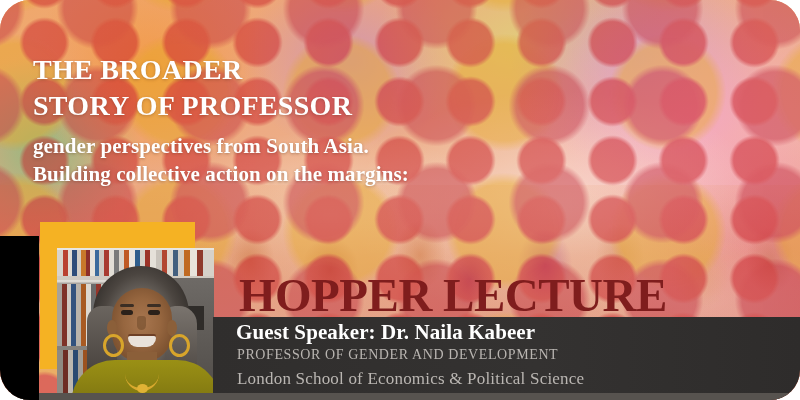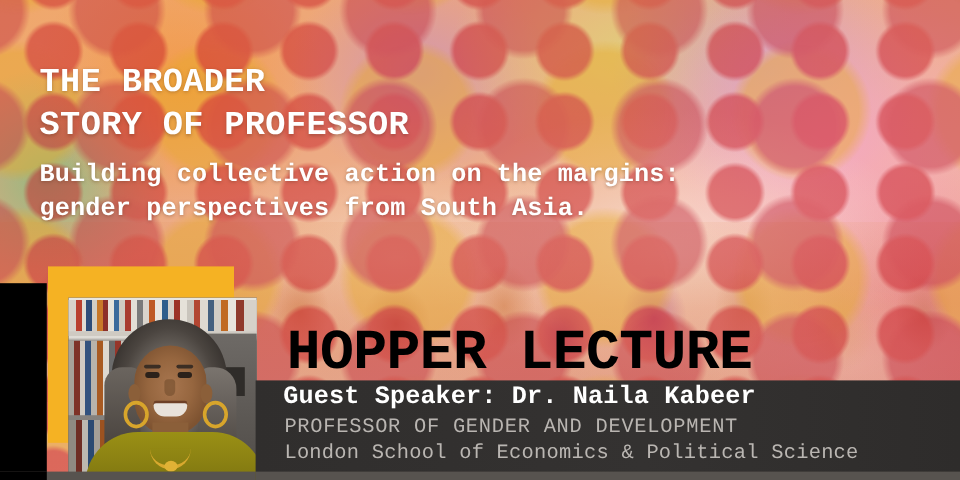--- a/index.html
+++ b/index.html
@@ -5,22 +5,23 @@
   html, body {
     margin: 0;
     padding: 0;
     background: #ffffff;
   }
   .poster {
     position: relative;
     width: 800px;
     height: 400px;
     overflow: hidden;
-    font-family: Liberation Mono, monospace;
+    font-family: Liberation Serif, serif;
     background: #e8a06a;
+    border-radius: 30px;
   }
 
   
   .bg {
     position: absolute;
     inset: 0;
     overflow: hidden;
   }
   .bg-base {
     position: absolute;
@@ -272,21 +273,21 @@
 
   
   .wordmark {
     position: absolute;
     left: 239px;
     top: 272px;
     font-size: 47px;
     font-weight: bold;
     letter-spacing: -0.5px;
     line-height: 1;
-    color: #000000;
+    color: #7f1d1d;
   }
 
   
   .infobar {
     position: absolute;
     left: 213px;
     right: 0;
     top: 317px;
     height: 83px;
     background: linear-gradient(90deg, #302e2d 0%, #343231 55%, #2e2c2b 100%);
@@ -304,21 +305,21 @@
     color: #ffffff;
     font-size: 21px;
     font-weight: bold;
     letter-spacing: 0.1px;
   }
   .role {
     position: absolute;
     left: 24px;
     top: 30px;
     color: #b9b5b1;
-    font-size: 17px;
+    font-size: 14px;
     font-weight: normal;
     letter-spacing: 0.6px;
   }
   .affiliation {
     position: absolute;
     left: 24px;
     top: 52px;
     color: #bab6b2;
     font-size: 17px;
     font-weight: normal;
@@ -350,22 +351,22 @@
     <div class="bg-crowd"></div>
     <div class="bg-specks"></div>
   </div>
 
   <div class="headline">
     <div>THE BROADER</div>
     <div>STORY OF PROFESSOR</div>
   </div>
 
   <div class="subhead">
+    <div>gender perspectives from South Asia.</div>
     <div>Building collective action on the margins:</div>
-    <div>gender perspectives from South Asia.</div>
   </div>
 
   <div class="black-slab"></div>
 
   <div class="yellow-frame"></div>
 
   <div class="portrait">
     <div class="p-shelfwall"></div>
     <div class="p-books"></div>
     <div class="p-shelf-line"></div>

